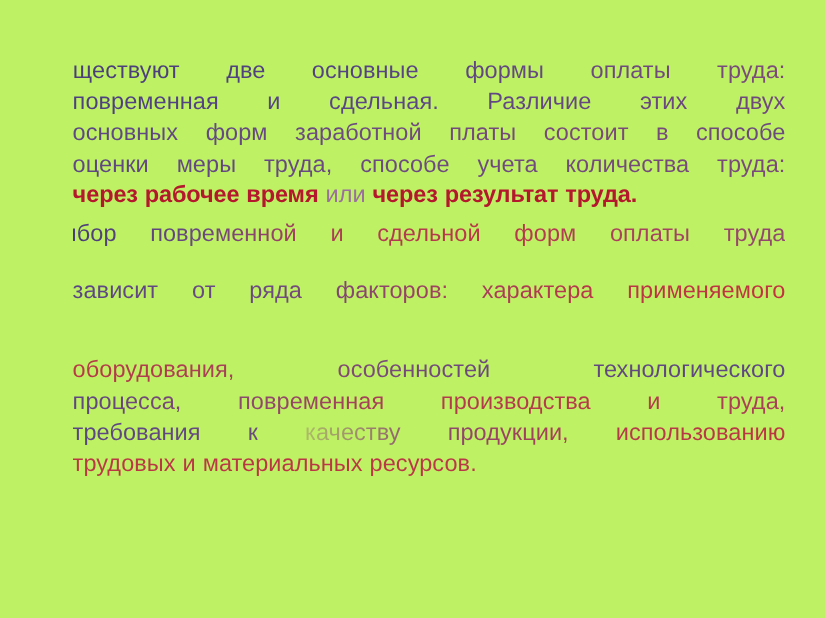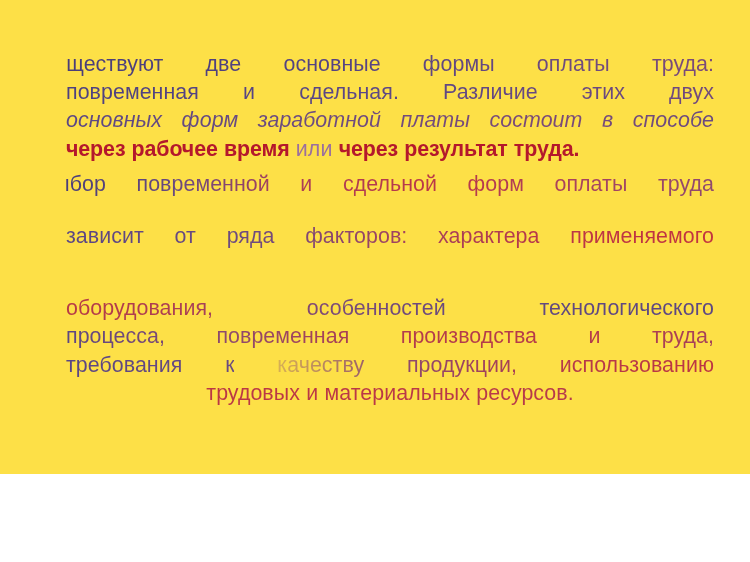--- a/index.html
+++ b/index.html
@@ -12,22 +12,22 @@
     width: 750px;
     height: 562px;
     overflow: hidden;
     font-family: "Liberation Sans", "DejaVu Sans", sans-serif;
     -webkit-font-smoothing: antialiased;
   }
 
   #slide {
     position: relative;
     width: 750px;
-    height: 474px;
-    background: #fde047;
+    height: 562px;
+    background: #bef264;
     box-sizing: border-box;
     padding: 50px 36px 0 40px;
   }
 
   .body-text {
     font-size: 21.4px;
     line-height: 28.2px;
     text-align: justify;
     text-justify: inter-word;
     letter-spacing: 0.05px;
@@ -94,27 +94,28 @@
 </head>
 <body>
 
 <div id="slide">
 
   <div class="body-text">
 
     <p class="para">
       <span class="ln wash ln-a" style="text-align: justify; text-align-last: justify;">Существуют две основные формы оплаты труда:</span>
       <span class="ln wash ln-b" style="text-align: justify; text-align-last: justify; text-indent: 0px;">повременная и сдельная. Различие этих двух</span>
-      <span class="ln wash ln-c" style="text-align: justify; text-align-last: justify; text-indent: 0px; font-style: italic;">основных форм заработной платы состоит в способе</span>
+      <span class="ln wash ln-c" style="text-align: justify; text-align-last: justify; text-indent: 0px;">основных форм заработной платы состоит в способе</span>
+      <span class="ln wash ln-d" style="text-align: justify; text-align-last: justify; text-indent: 0px;">оценки меры труда, способе учета количества труда:</span>
       <span class="ln" style="text-align: left; text-indent: 0px;"><span class="bold-red">через рабочее время</span><span class="lilac"> </span><span class="lilac">или</span><span class="lilac"> </span><span class="bold-red">через результат труда.</span></span>
     </p>
 
     <p class="para">
       <span class="ln wash ln-e" style="text-align: justify; text-align-last: justify;">Выбор повременной и сдельной форм оплаты труда</span>
       <span class="ln wash ln-f" style="text-align: justify; text-align-last: justify; text-indent: 0px;">зависит от ряда факторов: характера применяемого</span>
       <span class="ln wash ln-g" style="text-align: justify; text-align-last: justify; text-indent: 0px; margin-top: 44px;">оборудования, особенностей технологического</span>
       <span class="ln wash ln-h" style="text-align: justify; text-align-last: justify; text-indent: 0px;">процесса, повременная производства и труда,</span>
       <span class="ln wash ln-i" style="text-align: justify; text-align-last: justify; text-indent: 0px;">требования к качеству продукции, использованию</span>
-      <span class="ln wash ln-j" style="text-align: center; text-indent: 0px;">трудовых и материальных ресурсов.</span>
+      <span class="ln wash ln-j" style="text-align: left; text-indent: 0px;">трудовых и материальных ресурсов.</span>
     </p>
 
   </div>
 </div>
 
 </body></html>

